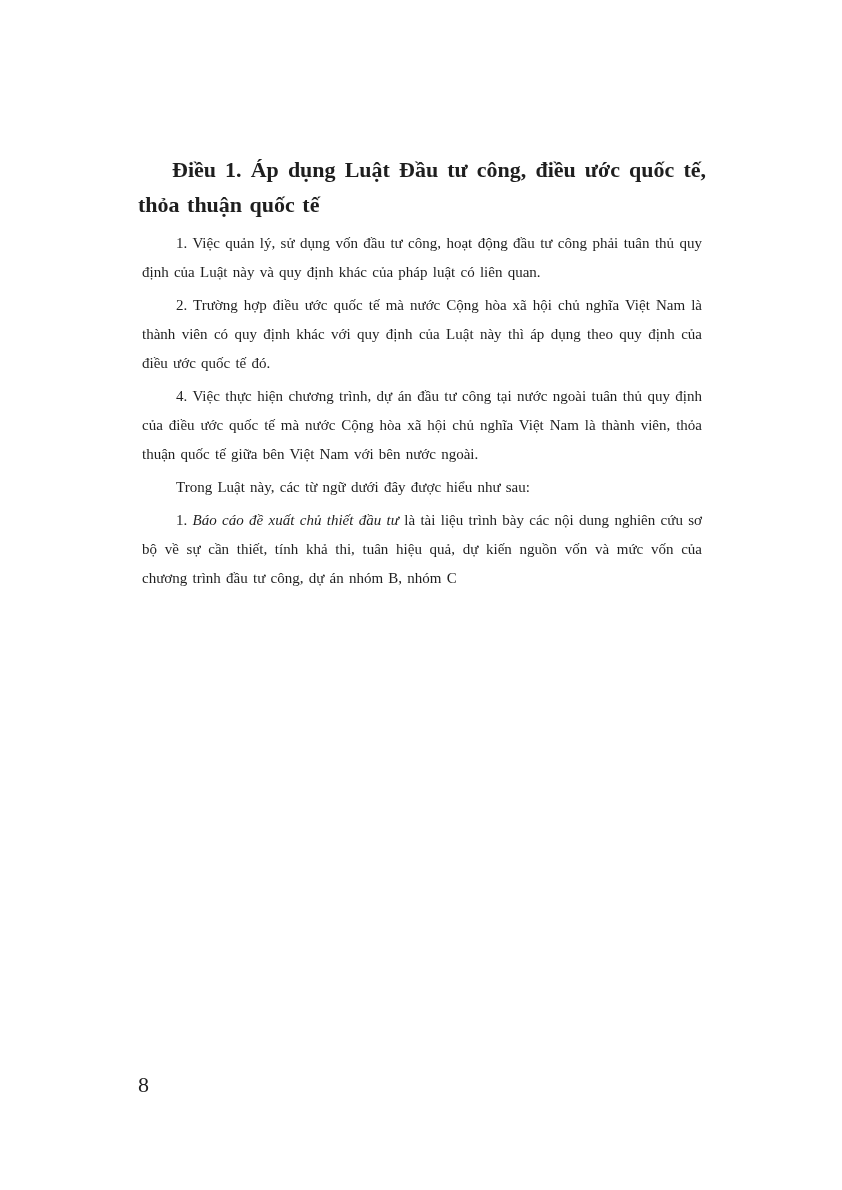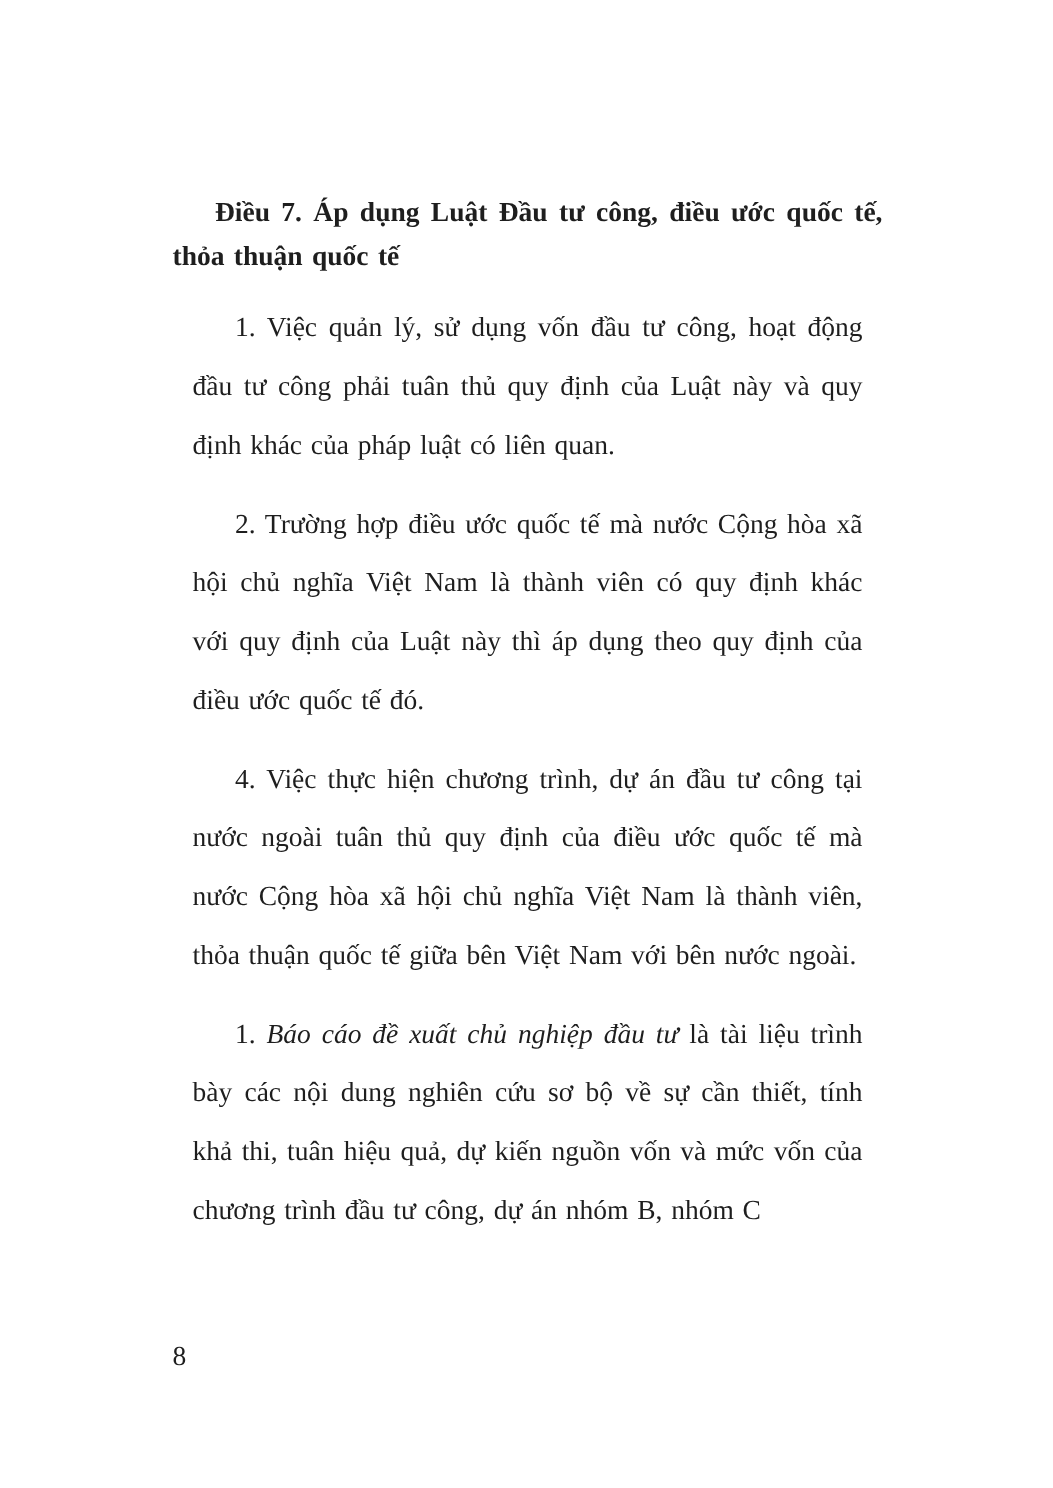--- a/index.html
+++ b/index.html
@@ -18,23 +18,23 @@
       color: #1e1e1e;
       overflow: hidden;
     }
     .content {
       position: absolute;
       top: 152px;
       left: 138px;
       width: 568px;
     }
     .para {
-      margin: 16px;
-      font-size: 22px;
-      line-height: 47px;
+      margin: 4px;
+      font-size: 15px;
+      line-height: 29px;
       text-align: justify;
       text-indent: 34px;
       word-spacing: 1.5px;
     }
     .heading {
       margin: 0 0 7px 0;
       font-size: 22px;
       line-height: 35px;
       font-weight: bold;
       text-align: justify;
@@ -56,29 +56,30 @@
       line-height: 26px;
       color: #1e1e1e;
     }
   </style>
 </head>
 <body>
 
 <div class="page">
   <div class="content">
 
-    <h2 class="heading">Điều 7. Áp dụng Luật Đầu tư công, điều ước quốc tế, thỏa thuận quốc tế</h2>
+    <h2 class="heading">Điều 1. Áp dụng Luật Đầu tư công, điều ước quốc tế, thỏa thuận quốc tế</h2>
 
     <p class="para">1. Việc quản lý, sử dụng vốn đầu tư công, hoạt động đầu tư công phải tuân thủ quy định của Luật này và quy định khác của pháp luật có liên quan.</p>
 
     <p class="para">2. Trường hợp điều ước quốc tế mà nước Cộng hòa xã hội chủ nghĩa Việt Nam là thành viên có quy định khác với quy định của Luật này thì áp dụng theo quy định của điều ước quốc tế đó.</p>
 
     <p class="para">4. Việc thực hiện chương trình, dự án đầu tư công tại nước ngoài tuân thủ quy định của điều ước quốc tế mà nước Cộng hòa xã hội chủ nghĩa Việt Nam là thành viên, thỏa thuận quốc tế giữa bên Việt Nam với bên nước ngoài.</p>
 
 
 
+    <p class="para">Trong Luật này, các từ ngữ dưới đây được hiểu như sau:</p>
 
-    <p class="para"><span>1. </span><em class="defined-term">Báo cáo đề xuất chủ nghiệp đầu tư</em><span> là tài liệu trình bày các nội dung nghiên cứu sơ bộ về sự cần thiết, tính khả thi, tuân hiệu quả, dự kiến nguồn vốn và mức vốn của chương trình đầu tư công, dự án nhóm B, nhóm C</span></p>
+    <p class="para"><span>1. </span><em class="defined-term">Báo cáo đề xuất chủ thiết đầu tư</em><span> là tài liệu trình bày các nội dung nghiên cứu sơ bộ về sự cần thiết, tính khả thi, tuân hiệu quả, dự kiến nguồn vốn và mức vốn của chương trình đầu tư công, dự án nhóm B, nhóm C</span></p>
 
   </div>
 
   <div class="page-number">8</div>
 </div>
 
 </body></html>

